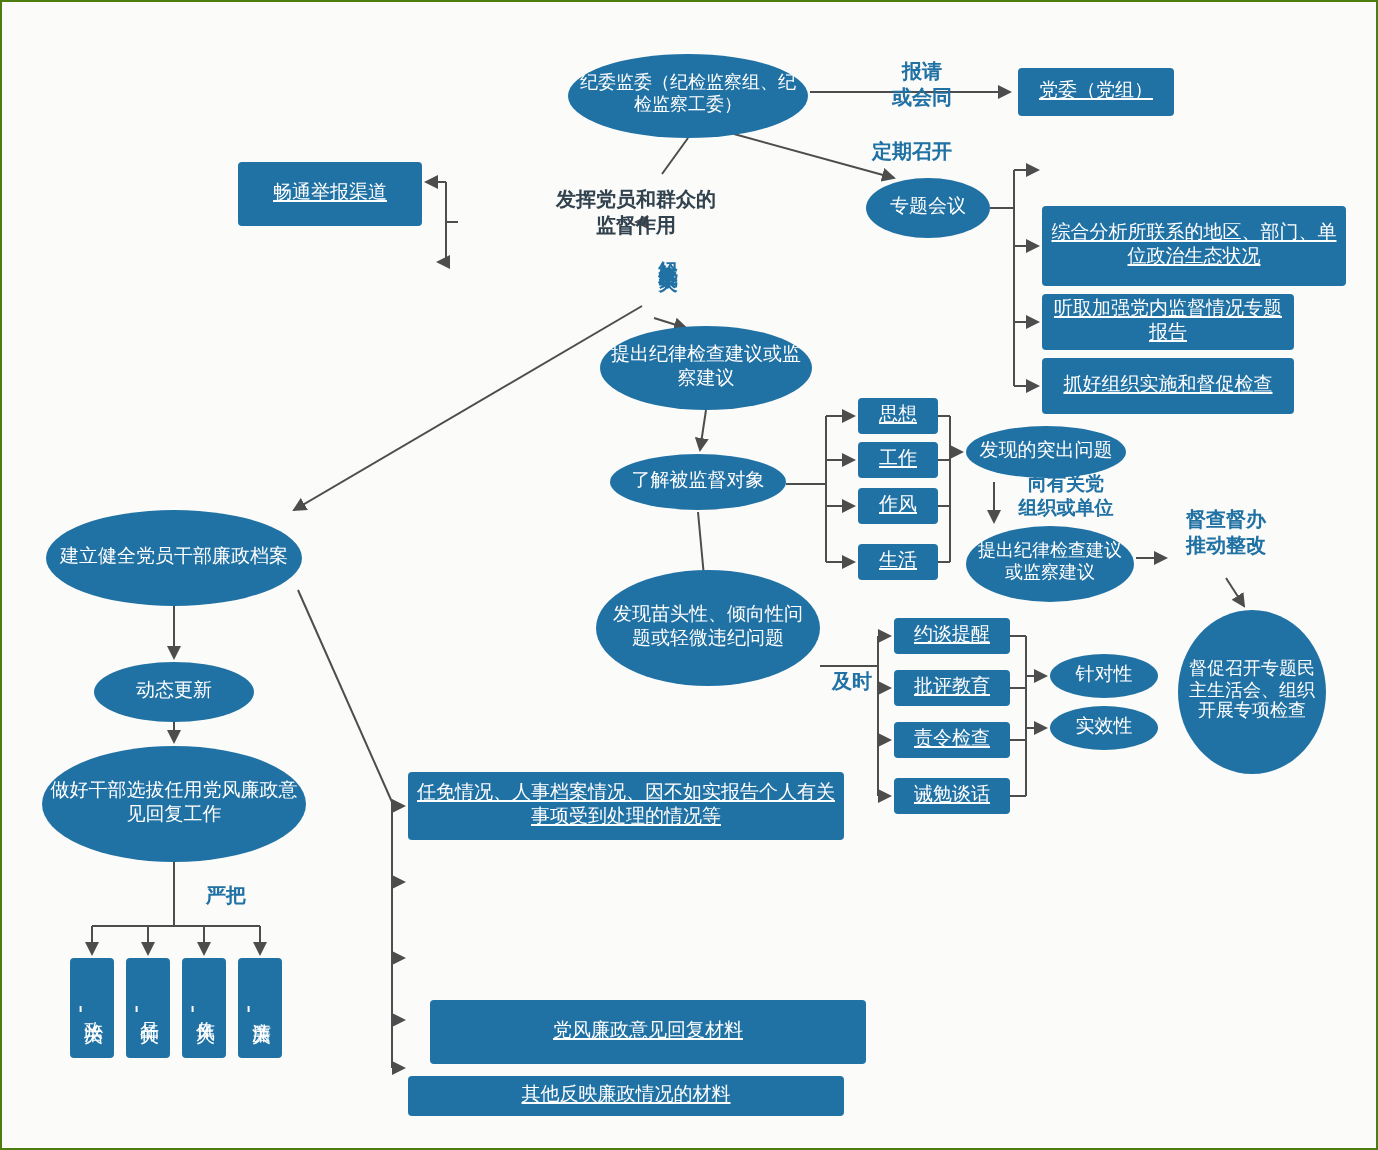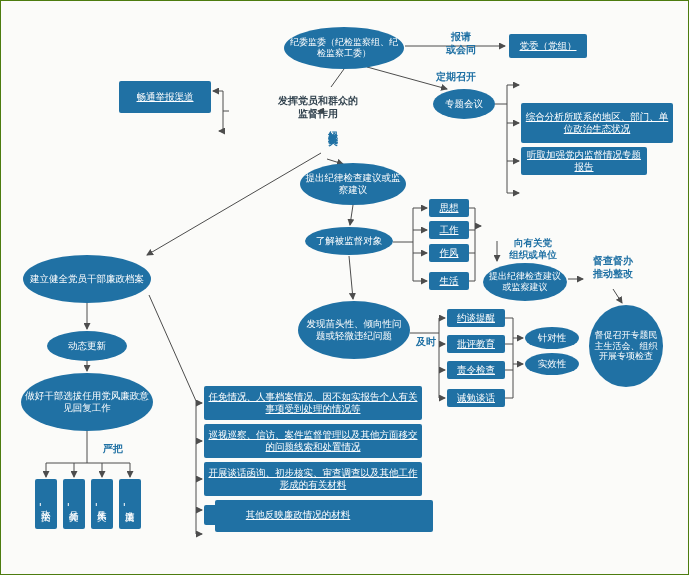--- a/index.html
+++ b/index.html
@@ -120,57 +120,57 @@
 
   <div class="node ellipse fs9" style="left:283px;top:26px;width:120px;height:42px">纪委监委（纪检监察组、纪检监察工委）</div>
   <div class="lbl" style="left:432px;top:30px;width:56px">报请
 或会同</div>
   <div class="node rect" style="left:508px;top:33px;width:78px;height:24px">党委（党组）</div>
   <div class="lbl" style="left:424px;top:70px;width:62px">定期召开</div>
   <div class="node ellipse" style="left:432px;top:88px;width:62px;height:30px">专题会议</div>
 
   <div class="node rect" style="left:520px;top:102px;width:152px;height:40px">综合分析所联系的地区、部门、单位政治生态状况</div>
   <div class="node rect" style="left:520px;top:146px;width:126px;height:28px">听取加强党内监督情况专题报告</div>
+  <div class="node rect" style="left:520px;top:178px;width:126px;height:28px">抓好组织实施和督促检查</div>
 
   <div class="lbl vert" style="left:317px;top:88px;width:20px;height:70px">纪检监察机关</div>
   <div class="lbl lbl-dark" style="left:228px;top:94px;width:88px">发挥党员和群众的监督作用</div>
   <div class="node rect" style="left:118px;top:80px;width:92px;height:32px">畅通举报渠道</div>
 
   <div class="node ellipse" style="left:299px;top:162px;width:106px;height:42px">提出纪律检查建议或监察建议</div>
   <div class="node ellipse" style="left:304px;top:226px;width:88px;height:28px">了解被监督对象</div>
 
   <div class="node rect" style="left:428px;top:198px;width:40px;height:18px">思想</div>
   <div class="node rect" style="left:428px;top:220px;width:40px;height:18px">工作</div>
   <div class="node rect" style="left:428px;top:243px;width:40px;height:18px">作风</div>
   <div class="node rect" style="left:428px;top:271px;width:40px;height:18px">生活</div>
 
+  <div class="node ellipse" style="left:482px;top:212px;width:80px;height:26px">发现的突出问题</div>
   <div class="lbl" style="left:500px;top:236px;width:64px;font-size:9.5px">向有关党
 组织或单位</div>
   <div class="node ellipse fs9" style="left:482px;top:262px;width:84px;height:38px">提出纪律检查建议或监察建议</div>
   <div class="lbl" style="left:584px;top:254px;width:56px">督查督办
 推动整改</div>
   <div class="node ellipse fs9" style="left:588px;top:304px;width:74px;height:82px">督促召开专题民主生活会、组织开展专项检查</div>
 
-  <div class="node ellipse" style="left:297px;top:300px;width:112px;height:58px">发现苗头性、倾向性问题或轻微违纪问题</div>
+  <div class="node ellipse" style="left:297px;top:284px;width:112px;height:58px">发现苗头性、倾向性问题或轻微违纪问题</div>
   <div class="lbl" style="left:410px;top:335px;width:30px">及时</div>
   <div class="node rect" style="left:446px;top:308px;width:58px;height:18px">约谈提醒</div>
   <div class="node rect" style="left:446px;top:334px;width:58px;height:18px">批评教育</div>
   <div class="node rect" style="left:446px;top:360px;width:58px;height:18px">责令检查</div>
   <div class="node rect" style="left:446px;top:388px;width:58px;height:18px">诫勉谈话</div>
   <div class="node ellipse" style="left:524px;top:326px;width:54px;height:22px">针对性</div>
   <div class="node ellipse" style="left:524px;top:352px;width:54px;height:22px">实效性</div>
 
   <div class="node ellipse" style="left:22px;top:254px;width:128px;height:48px">建立健全党员干部廉政档案</div>
   <div class="node ellipse" style="left:46px;top:330px;width:80px;height:30px">动态更新</div>
   <div class="node ellipse" style="left:20px;top:372px;width:132px;height:58px">做好干部选拔任用党风廉政意见回复工作</div>
   <div class="lbl" style="left:96px;top:442px;width:32px">严把</div>
   <div class="node rect vert" style="left:34px;top:478px;width:22px;height:50px">政治关</div>
   <div class="node rect vert" style="left:62px;top:478px;width:22px;height:50px">品行关</div>
   <div class="node rect vert" style="left:90px;top:478px;width:22px;height:50px">作风关</div>
   <div class="node rect vert" style="left:118px;top:478px;width:22px;height:50px">廉洁关</div>
 
   <div class="node rect" style="left:203px;top:385px;width:218px;height:34px">任免情况、人事档案情况、因不如实报告个人有关事项受到处理的情况等</div>
-  <div class="node rect" style="left:203px;top:423px;width:218px;height:34px">巡视巡察、信访、案件监督管理以及其他方面移交的问题线索和处置情况</div>
-  <div class="node rect" style="left:203px;top:461px;width:218px;height:34px">开展谈话函询、初步核实、审查调查以及其他工作形成的有关材料</div>
   <div class="node rect" style="left:214px;top:499px;width:218px;height:32px">党风廉政意见回复材料</div>
-  <div class="node rect" style="left:203px;top:504px;width:188px;height:20px">其他反映廉政情况的材料</div>
+  <div class="node rect" style="left:203px;top:537px;width:218px;height:20px">其他反映廉政情况的材料</div>
 
 </div>
 
 </body></html>

